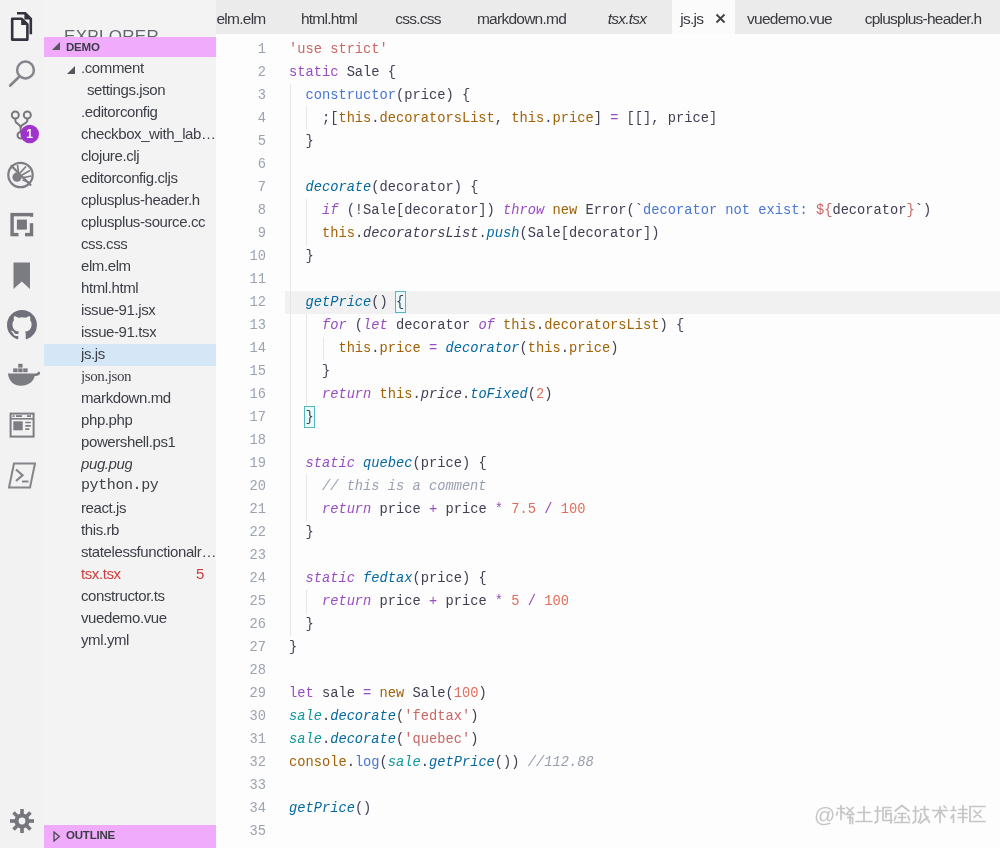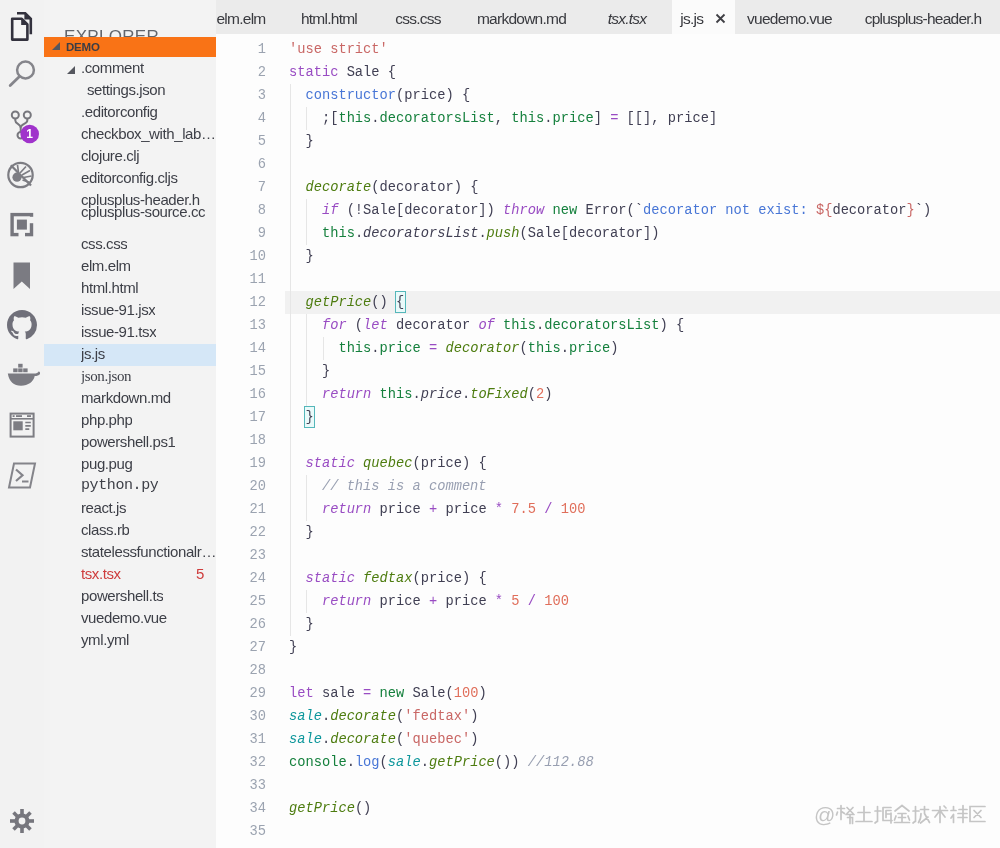--- a/index.html
+++ b/index.html
@@ -1,36 +1,36 @@
 <!DOCTYPE html>
 <html><head><meta charset="utf-8"><style>
 *{margin:0;padding:0;box-sizing:border-box}
 html,body{width:1000px;height:848px;overflow:hidden;background:#fff;font-family:"Liberation Sans",sans-serif}
 #stage{position:relative;width:1000px;height:848px}
 #rail{position:absolute;left:0;top:0;width:44px;height:848px;background:#f2f2f2}
 #rail svg{position:absolute}
 #side{position:absolute;left:44px;top:0;width:172px;height:848px;background:#f3f3f3;overflow:hidden}
 #explorer{position:absolute;left:20px;top:27px;font-size:17px;color:#62656c;letter-spacing:.3px}
-.band{position:absolute;left:0;width:192px;height:22px;background:#f97316}
+.band{position:absolute;left:0;width:192px;height:22px;background:#f0abfc}
 .band .lbl{position:absolute;left:22px;top:0;line-height:22px;font-size:11.5px;font-weight:bold;color:#3b3d45;letter-spacing:-.2px;line-height:20.5px}
 .tw{position:absolute;width:0;height:0}
 .tw.open{border-left:8px solid transparent;border-bottom:8px solid #55575e}
 .row{position:absolute;left:0;width:172px;height:22px;line-height:20.5px;font-size:15px;letter-spacing:-.4px;color:#3d3f47;white-space:nowrap}
 .row .t{position:absolute;top:0;max-width:140px;overflow:hidden;text-overflow:ellipsis}
 #tabs{position:absolute;left:216px;top:0;width:784px;height:34px;background:#ebebeb;overflow:hidden}
 .tab{position:absolute;top:0;height:34px;line-height:37px;text-align:center;font-size:15.5px;letter-spacing:-.75px;color:#393a3f;white-space:nowrap}
 .tab.act{background:#fbfbfb}
 #editor{position:absolute;left:216px;top:34px;width:784px;height:814px;background:#fdfdfd}
 #curline{position:absolute;left:69px;top:256.5px;width:715px;height:23px;background:#f1f1f1}
 .ig{position:absolute;width:1px;background:#e6e6e6}
 #gut{position:absolute;left:0;top:3.5px;width:50px;text-align:right;font:13.73px/23px "Liberation Mono",monospace;color:#9ba3b0;white-space:pre}
 #code{position:absolute;left:73px;top:3.5px;font:13.73px/23px "Liberation Mono",monospace;color:#403f53;white-space:pre;z-index:2}
 .k{color:#994cc3}.ki{color:#994cc3;font-style:italic}
-.f{color:#4876d6}.fi{color:#4d7c0f;font-style:italic}
-.t1{color:#15803d}.t1i{color:#0c969b;font-style:italic}
+.f{color:#4876d6}.fi{color:#0369a1;font-style:italic}
+.t1{color:#a16207}.t1i{color:#0c969b;font-style:italic}
 .r{color:#c96765}.n{color:#e06e5a}.c{color:#989fb1;font-style:italic}
 .pi{color:#403f53;font-style:italic}
 .bm{position:relative}.bm::before{content:"";position:absolute;left:-1.5px;right:-1.5px;top:-3.5px;bottom:-3px;border:1px solid #55b7ba;background:#eafafa;z-index:-1}
 #wm{position:absolute;left:598px;top:768px}
 </style></head><body>
 <div id="stage">
 <div id="rail">
 <svg style="left:8px;top:9px" width="26" height="32" viewBox="0 0 26 32">
  <path d="M9 4.2h8.2l5.6 5.6v15.4" fill="none" stroke="#33323e" stroke-width="2.6"></path>
  <path d="M16.4 4.2l6.4 6.4h-6.4z" fill="#33323e"></path>
@@ -134,21 +134,21 @@
         </div>
         <div class="row" style="top:146px">
           <span class="t" style="left:37px;">clojure.clj</span>
         </div>
         <div class="row" style="top:168px">
           <span class="t" style="left:37px;">editorconfig.cljs</span>
         </div>
         <div class="row" style="top:190px">
           <span class="t" style="left:37px;">cplusplus-header.h</span>
         </div>
-        <div class="row" style="top:202px">
+        <div class="row" style="top:212px">
           <span class="t" style="left:37px;">cplusplus-source.cc</span>
         </div>
         <div class="row" style="top:234px">
           <span class="t" style="left:37px;">css.css</span>
         </div>
         <div class="row" style="top:256px">
           <span class="t" style="left:37px;">elm.elm</span>
         </div>
         <div class="row" style="top:278px">
           <span class="t" style="left:37px;">html.html</span>
@@ -168,47 +168,53 @@
         <div class="row" style="top:388px">
           <span class="t" style="left:37px;">markdown.md</span>
         </div>
         <div class="row" style="top:410px">
           <span class="t" style="left:37px;">php.php</span>
         </div>
         <div class="row" style="top:432px">
           <span class="t" style="left:37px;">powershell.ps1</span>
         </div>
         <div class="row" style="top:454px">
-          <span class="t" style="left:37px;">pug.pug</span>
+          <span class="t" style="left:37px;font-style:italic;">pug.pug</span>
         </div>
         <div class="row" style="top:476px">
           <span class="t" style="left:37px;font-family:Liberation Mono, monospace;">python.py</span>
         </div>
         <div class="row" style="top:498px">
           <span class="t" style="left:37px;">react.js</span>
         </div>
         <div class="row" style="top:520px">
-          <span class="t" style="left:37px;">class.rb</span>
+          <span class="t" style="left:37px;">this.rb</span>
         </div>
         <div class="row" style="top:542px">
           <span class="t" style="left:37px;">statelessfunctionalreact.jsx</span>
         </div>
         <div class="row" style="top:564px">
           <span class="t" style="left:37px;color:#ce3c3c">tsx.tsx</span>
           <span class="t" style="left:152px;color:#ce3c3c">5</span>
         </div>
         <div class="row" style="top:586px">
-          <span class="t" style="left:37px;">powershell.ts</span>
+          <span class="t" style="left:37px;">constructor.ts</span>
         </div>
         <div class="row" style="top:608px">
           <span class="t" style="left:37px;">vuedemo.vue</span>
         </div>
         <div class="row" style="top:630px">
           <span class="t" style="left:37px;">yml.yml</span>
         </div>
+      </div>
+  <div class="band" style="top:824.5px;height:23.5px">
+        <svg style="position:absolute;left:9px;top:6px" width="8" height="11" viewBox="0 0 8 11">
+          <path d="M1 1l5.4 4.5L1 10z" fill="none" stroke="#4a4c52" stroke-width="1.3"></path>
+        </svg>
+        <span class="lbl">OUTLINE</span>
       </div>
 </div>
 <div id="tabs">
       <div class="tab" style="left:-16.5px;width:83px">elm.elm</div>
       <div class="tab" style="left:66.5px;width:93px">html.html</div>
       <div class="tab" style="left:159.5px;width:85px">css.css</div>
       <div class="tab" style="left:244.5px;width:122px">markdown.md</div>
       <div class="tab" style="left:366.5px;width:89px"><i>tsx.tsx</i></div>
       <div class="tab act" style="left:455.5px;width:63px">js.js <svg width="11" height="11" viewBox="0 0 11 11" style="margin-left:8px">
           <path d="M1.5 1.5L9.5 9.5M9.5 1.5L1.5 9.5" stroke="#3f3f44" stroke-width="1.8"></path>

